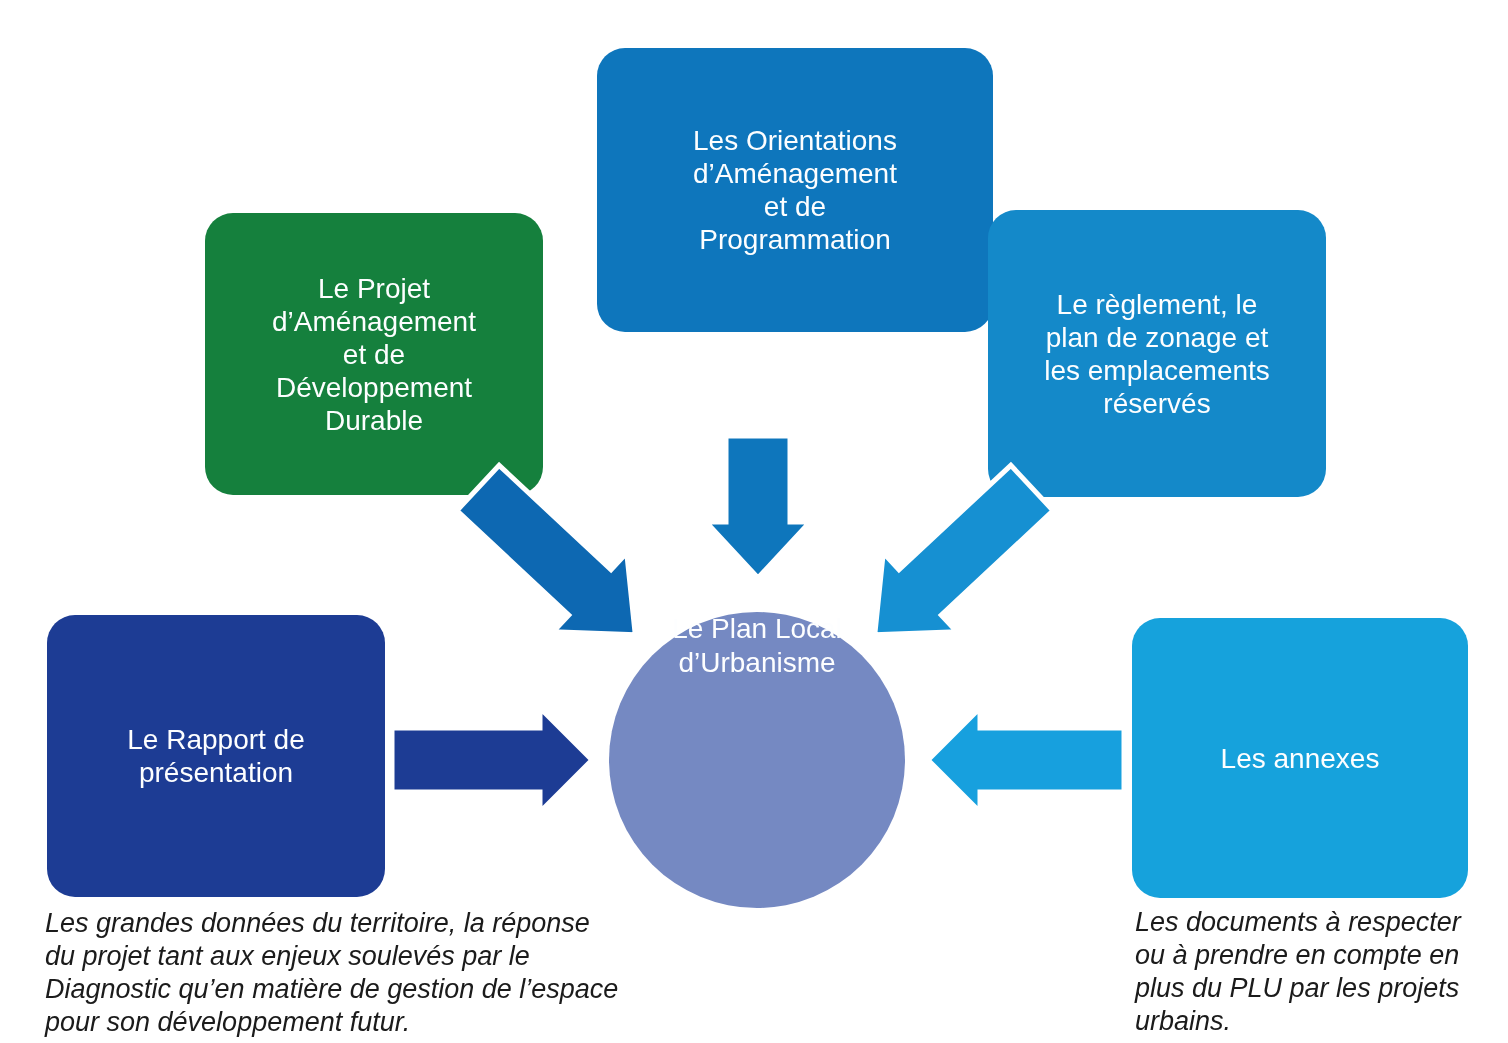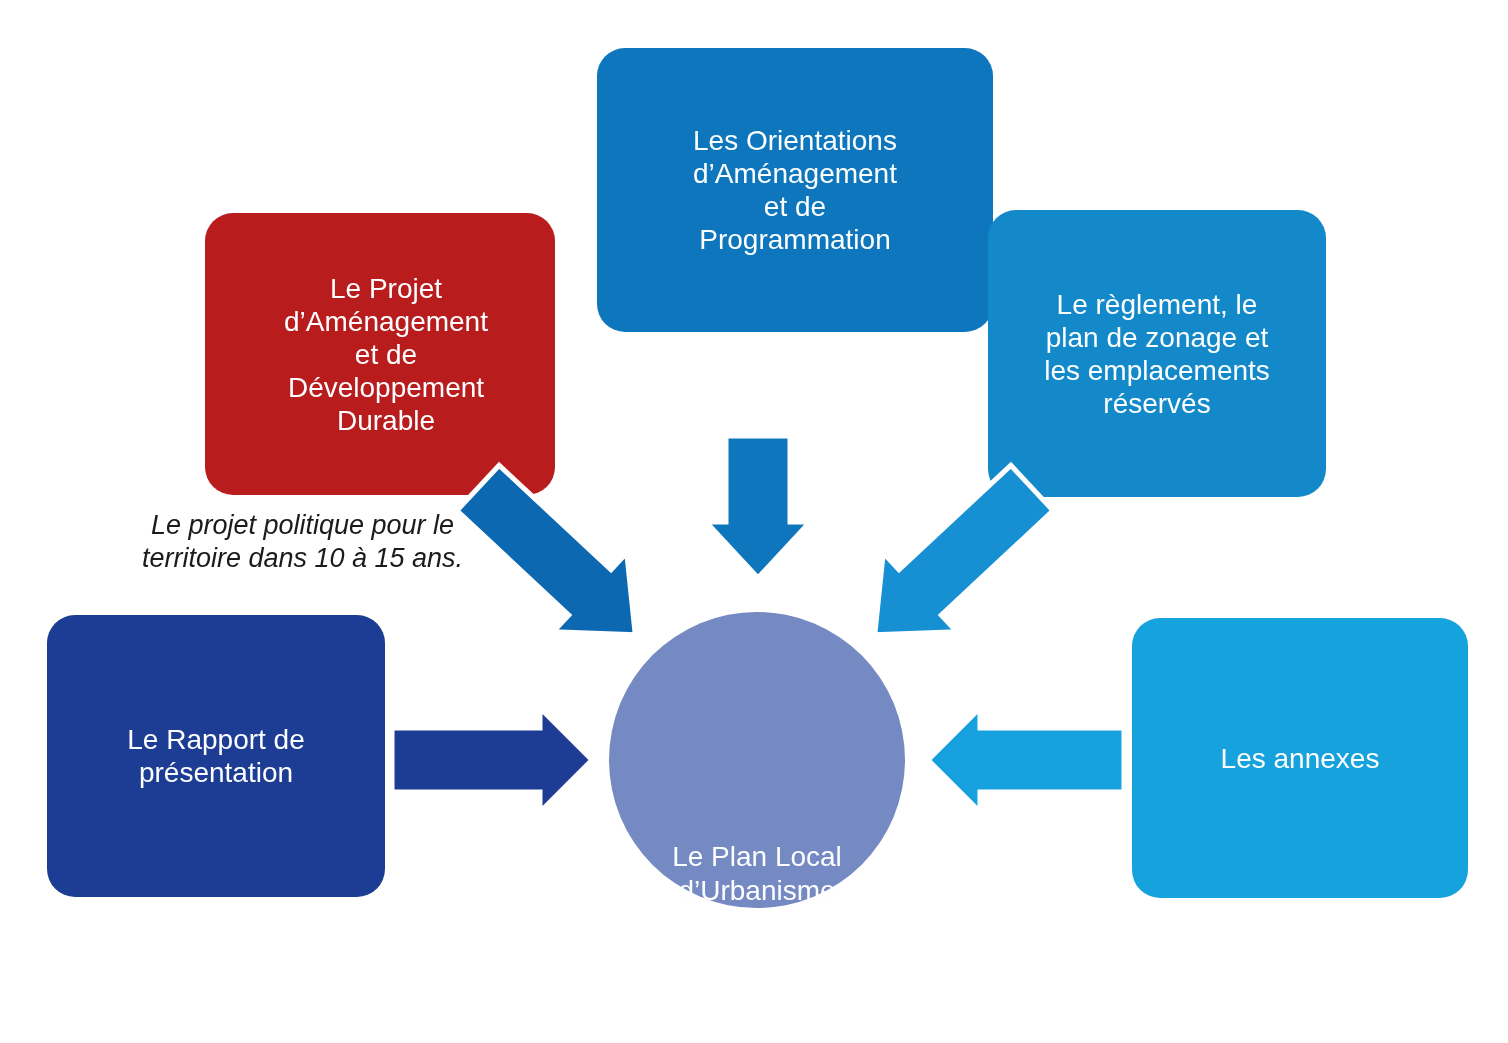--- a/index.html
+++ b/index.html
@@ -36,21 +36,21 @@
     white-space: pre-line;
     z-index: 1;
   }
   .caption.centered { text-align: center; }
   #circle-plu {
     position: absolute;
     left: 609px; top: 612px;
     width: 296px; height: 296px;
     border-radius: 50%;
     display: flex;
-    align-items: flex-end;
+    align-items: flex-start;
     justify-content: center;
     z-index: 1;
   }
   #circle-plu .box-label { font-size: 28px; line-height: 34px; }
   #arrows-layer {
     position: absolute;
     left: 0; top: 0;
     width: 1508px; height: 1043px;
     z-index: 2;
     pointer-events: none;
@@ -65,21 +65,21 @@
   #caption-oap       { left: 580px;  top: 340px; width: 400px; }
   #caption-reglement { left: 1063px; top: 511px; width: 370px; }
   #caption-rapport   { left: 45px;   top: 907px; width: 580px; }
   #caption-annexes   { left: 1135px; top: 906px; width: 350px; }
 </style>
 </head>
 <body>
 
 <div id="canvas">
 
-  <div class="box" id="box-padd" style="background-color: #b91c1c; padding-left: 12px;">
+  <div class="box" id="box-padd" style="background-color: #15803d;">
     <div class="box-label">Le Projet
 d’Aménagement
 et de
 Développement
 Durable</div>
   </div>
 
   <div class="box" id="box-oap" style="background-color: rgb(14, 118, 188);">
     <div class="box-label">Les Orientations
 d’Aménagement
@@ -96,22 +96,28 @@
 
   <div class="box" id="box-rapport" style="background-color: rgb(29, 60, 148);">
     <div class="box-label">Le Rapport de
 présentation</div>
   </div>
 
   <div class="box" id="box-annexes" style="background-color: rgb(22, 162, 220);">
     <div class="box-label">Les annexes</div>
   </div>
 
-  <div class="caption centered" id="caption-padd">Le projet politique pour le
-territoire dans 10 à 15 ans.</div>
+  <div class="caption" id="caption-rapport">Les grandes données du territoire, la réponse
+du projet tant aux enjeux soulevés par le
+Diagnostic qu’en matière de gestion de l’espace
+pour son développement futur.</div>
+  <div class="caption" id="caption-annexes">Les documents à respecter
+ou à prendre en compte en
+plus du PLU par les projets
+urbains.</div>
 
   <div id="circle-plu" style="background-color: rgb(117, 137, 194);">
     <div class="box-label">Le Plan Local
 d’Urbanisme</div>
   </div>
 
   <svg id="arrows-layer" viewBox="0 0 1508 1043" aria-hidden="true">
 
     <g transform="translate(478,488) rotate(43)">
       <polygon points="0,-31 153,-31 153,-54 215,0 153,54 153,31 0,31" stroke="#ffffff" stroke-width="5" stroke-linejoin="miter" fill="#0d68b2"></polygon>

